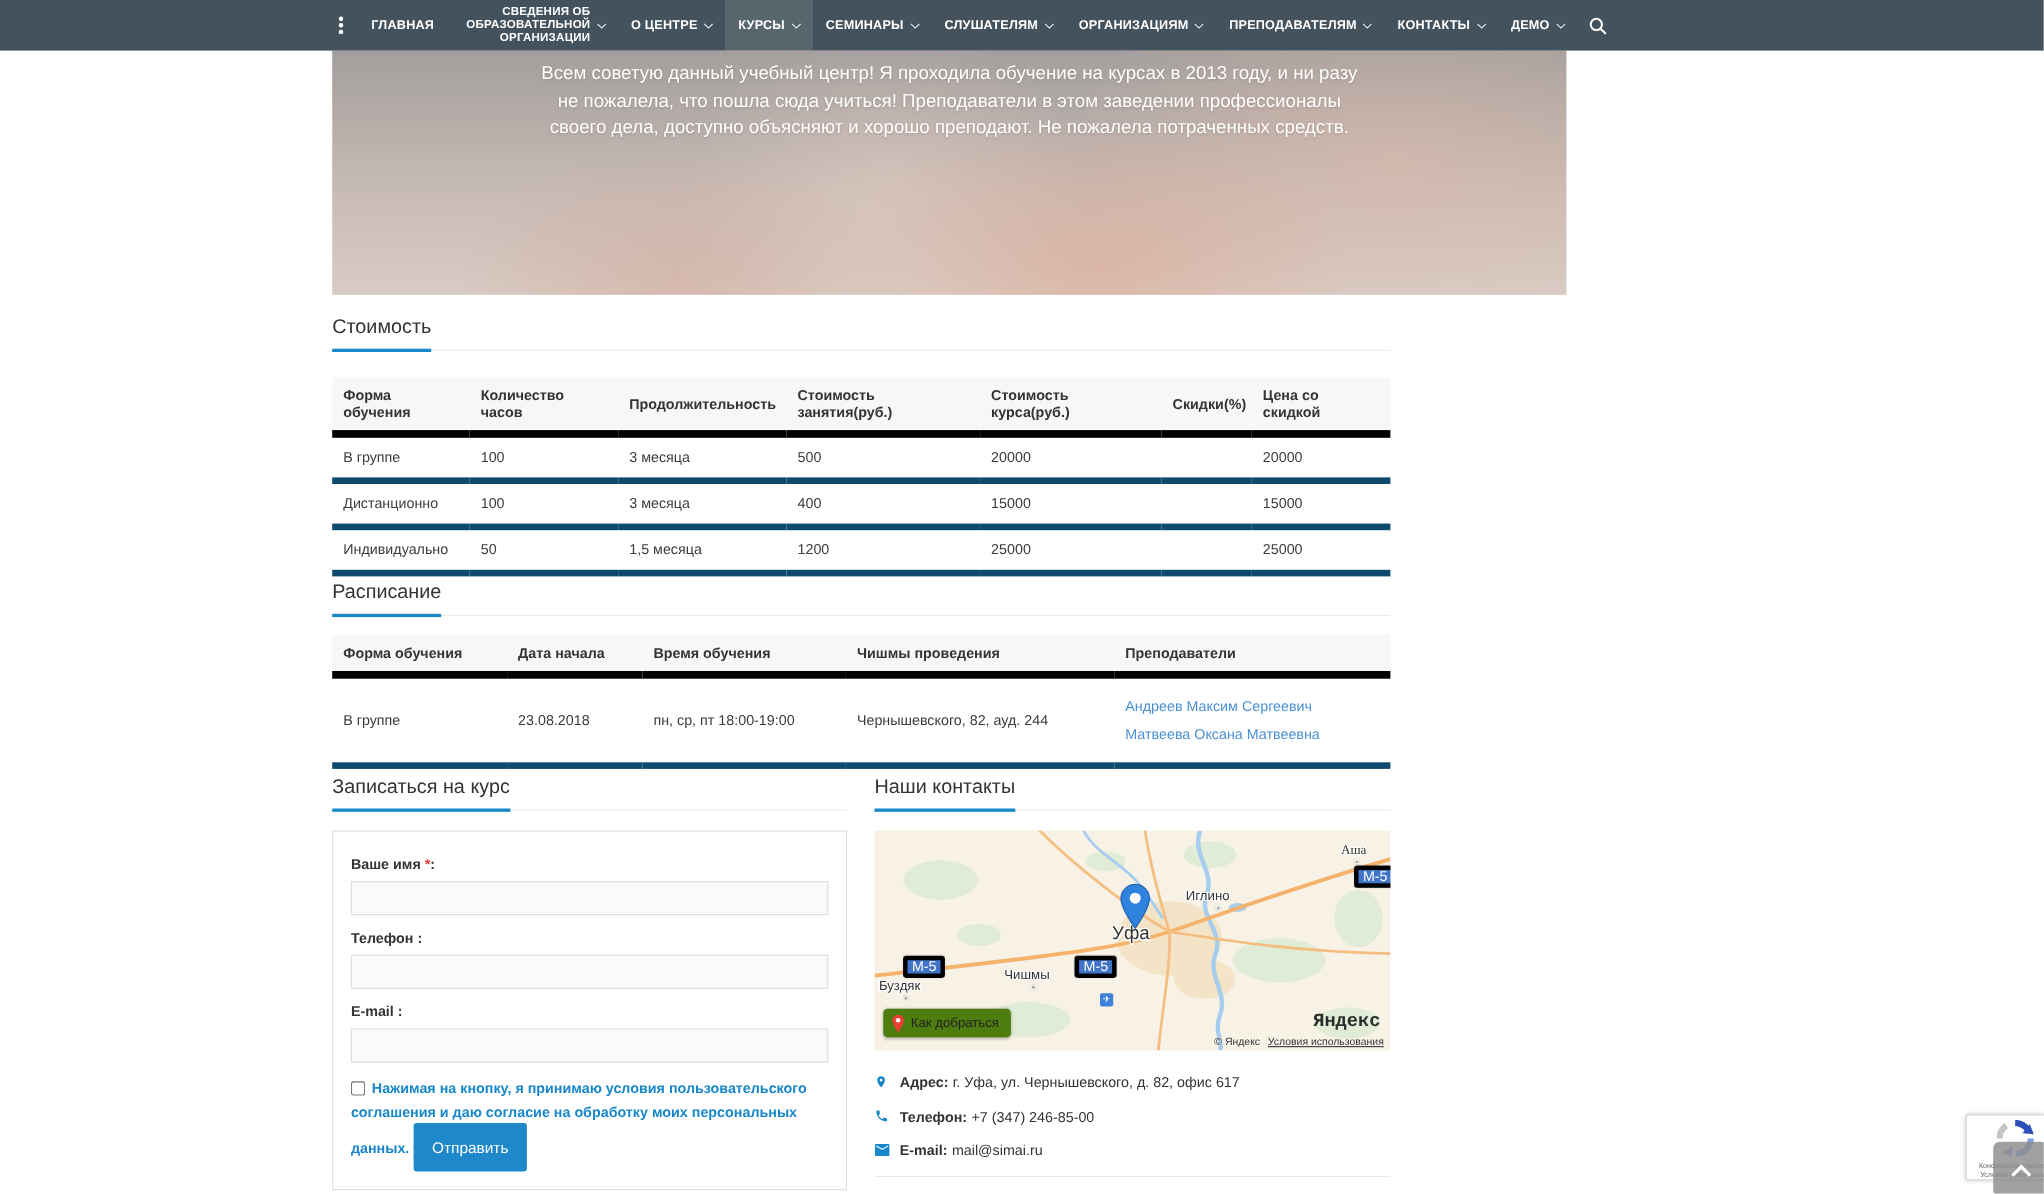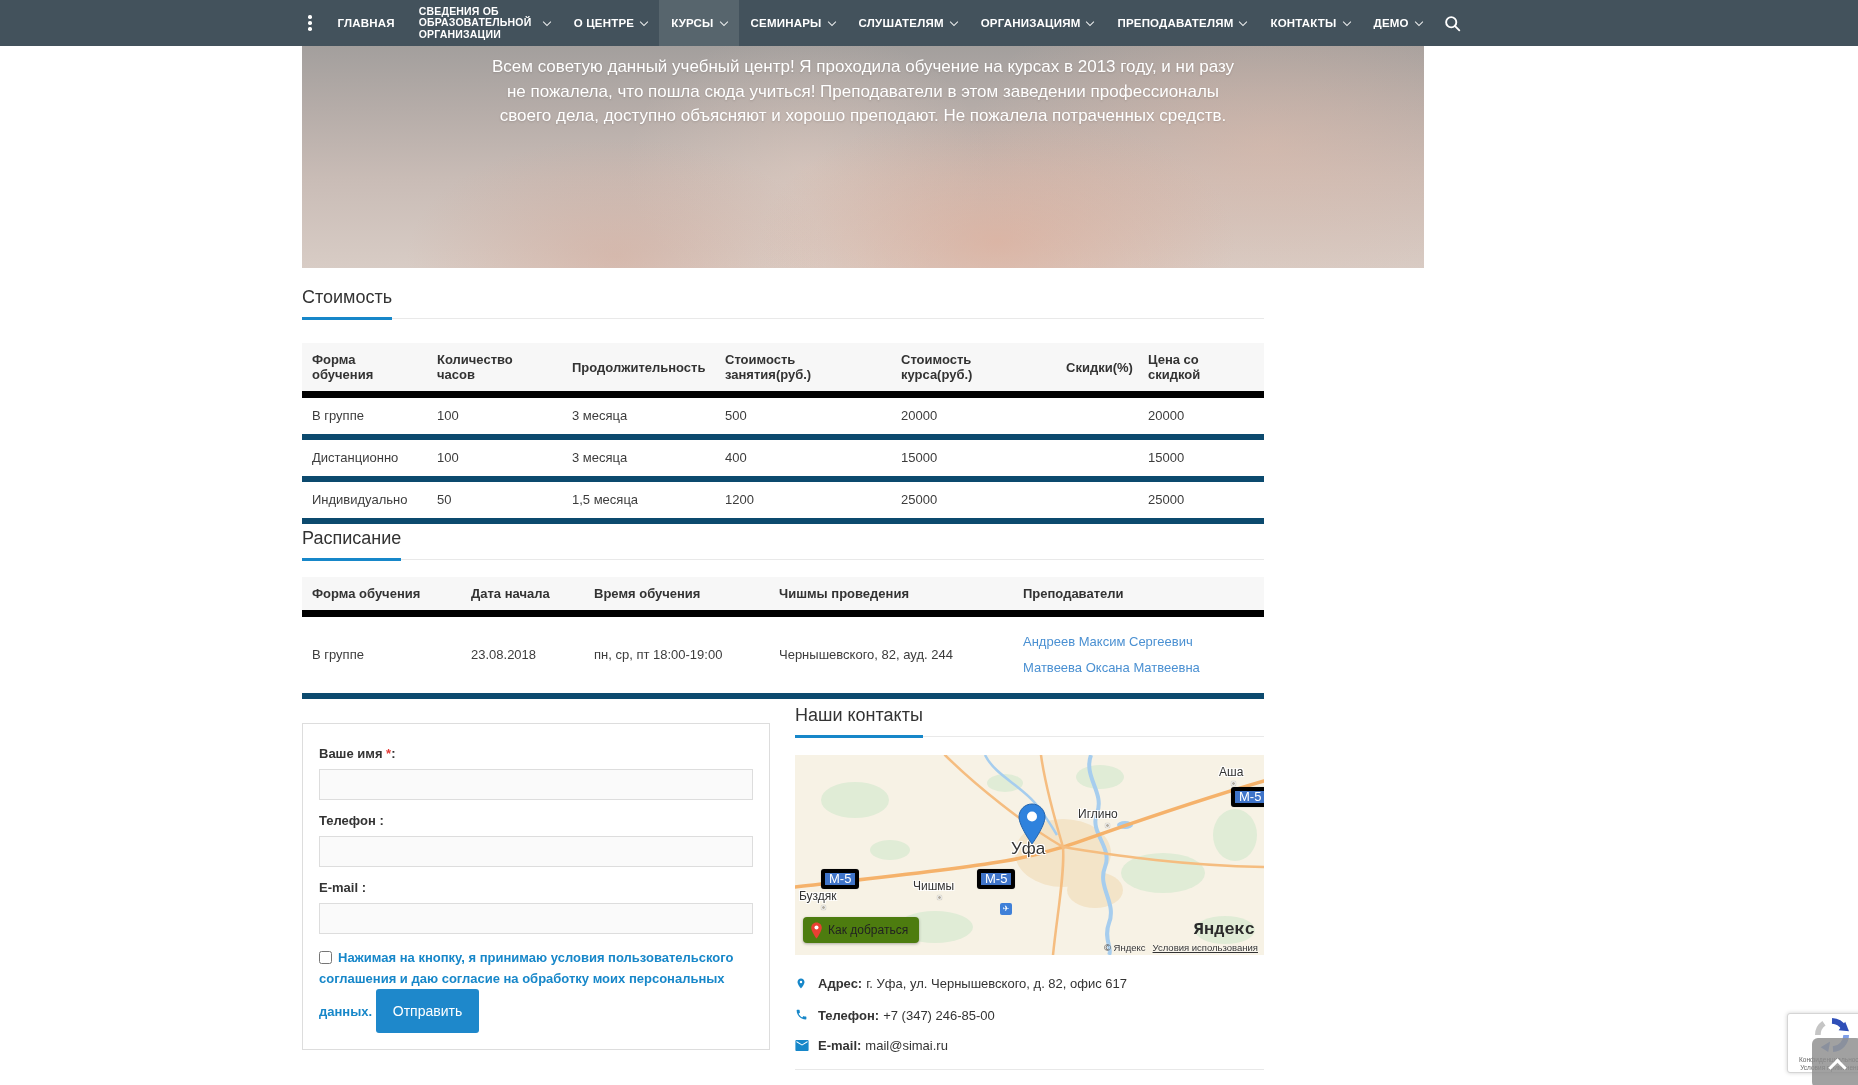--- a/index.html
+++ b/index.html
@@ -7,21 +7,21 @@
   body {
     position: relative; background:#fff; overflow:hidden;
     font-family:"Liberation Sans","DejaVu Sans",sans-serif; color:#333;
   }
   
   .navbar { position:absolute; top:0; left:0; width:1858px; height:46px; background:#43525c; z-index:20; }
   .nav-inner { position:absolute; left:302px; top:0; width:962px; height:46px; display:flex; align-items:center; }
   .dots { display:flex; flex-direction:column; gap:2.5px; padding:0 14px 0 6px; cursor:pointer; }
   .dots i { width:3.5px; height:3.5px; border-radius:50%; background:#fff; }
   .nav-item { display:flex; align-items:center; height:46px; padding:0 12px; color:#fff;
-    font-size:11.5px; font-weight:700; letter-spacing:.2px; cursor:pointer; white-space:nowrap; }
+    font-size:11.5px; font-weight:700; letter-spacing:.2px; cursor:pointer; white-space:nowrap;text-align:right; }
   .nav-item.active { background:rgba(255,255,255,.11); }
   .nav-item.multiline { white-space:normal; }
   .nav-item.multiline .lbl { display:inline-block; width:118px; font-size:10.5px; line-height:11.5px; }
   .chev { width:6px; height:6px; border-right:1.5px solid rgba(255,255,255,.9);
     border-bottom:1.5px solid rgba(255,255,255,.9); transform:rotate(45deg); margin:-3px 0 0 7px; flex:none; }
   .search-btn { margin-left:auto; padding:0 10px; cursor:pointer; display:flex; align-items:center; }
   
   .hero { position:absolute; left:302px; top:46px; width:1122px; height:222px; overflow:hidden;
     background:
       radial-gradient(ellipse 340px 190px at 62% 88%, rgba(224,166,143,.55), rgba(224,166,143,0) 70%),
@@ -242,20 +242,23 @@
         <td>
           <a class="teacher-link">Андреев Максим Сергеевич</a>
           <a class="teacher-link">Матвеева Оксана Матвеевна</a>
         </td>
       </tr>
     </tbody>
   </table>
 </div>
 
 <div class="section" style="left:302px; top:705px; width:468px;">
+  <div class="title-wrap">
+    <h2>Записаться на курс</h2>
+  </div>
   <div class="form-box">
     <div class="f-label">
       <span>Ваше имя</span><span class="req"> *</span><span>:</span>
     </div>
     <input class="f-input" type="text" value="" style="">
     <div class="f-label">
       <span>Телефон</span><span class="req"></span><span> :</span>
     </div>
     <input class="f-input" type="text" value="" style="">
     <div class="f-label">
@@ -302,21 +305,21 @@
         <path d="M268,92 C310,78 380,52 469,26"></path>
       </g>
       <g fill="none" stroke="#f5bd80" stroke-width="2.5" stroke-linecap="round">
         <path d="M268,92 C270,118 262,160 258,200"></path>
         <path d="M246,0 C250,30 260,65 268,92"></path>
         <path d="M150,0 C180,30 230,70 268,92"></path>
         <path d="M268,92 C320,100 380,110 469,112"></path>
       </g>
     </svg>
 
-    <span class="map-label" style="left:424px; top:10px;">Аша</span>
+    <span class="map-label" style="left:424px; top:10px;font-family:Liberation Serif, serif;">Аша</span>
     <i class="town-dot" style="left:436px; top:26px;"></i>
     <span class="road-badge" style="left:436px; top:32px;">М-5</span>
 
     <span class="map-label" style="left:283px; top:52px;">Иглино</span>
     <i class="town-dot" style="left:310px; top:68px;"></i>
 
     <span class="map-label map-city" style="left:216px; top:84px;">Уфа</span>
     <svg class="pin" width="30" height="42" viewBox="0 0 30 42">
       <path d="M15 1C7.8 1 2 6.8 2 14c0 9 13 27 13 27s13-18 13-27C28 6.8 22.2 1 15 1z" fill="#2f82dd" stroke="#2263ad" stroke-width="1"></path>
       <circle cx="15" cy="13.5" r="5" fill="#fff"></circle>

